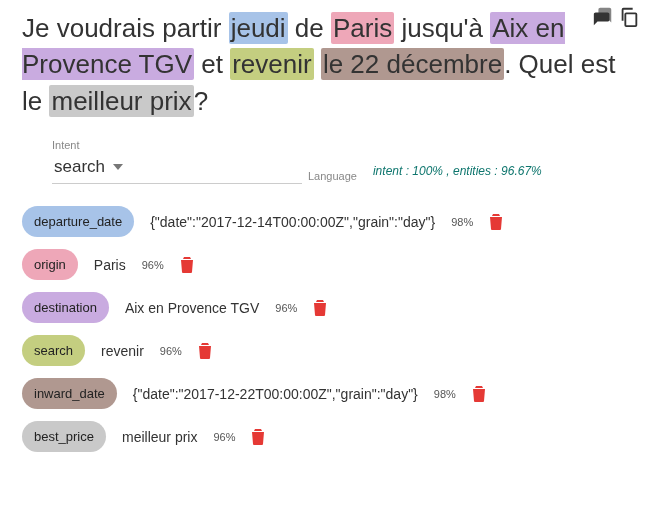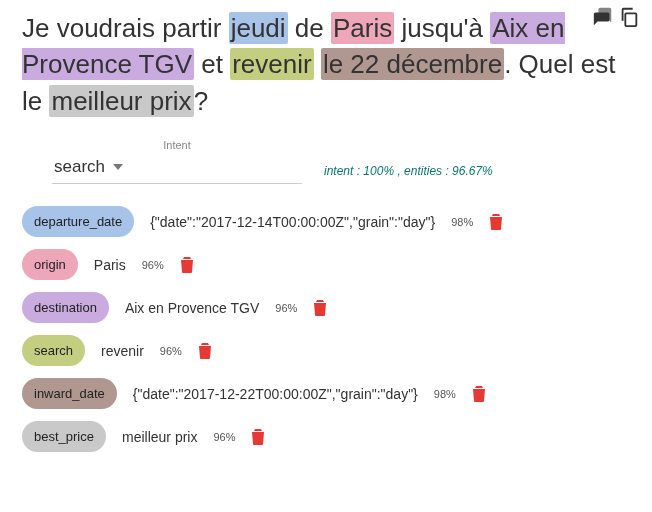--- a/index.html
+++ b/index.html
@@ -63,21 +63,20 @@
     margin-bottom: 22px;
   }
   .field {
     display: flex;
     flex-direction: column;
   }
   .field-label {
     font-size: 11px;
     color: var(--muted);
     margin-bottom: 2px;
-    text-align: center;
   }
   .select {
     display: flex;
     align-items: center;
     border: none;
     border-bottom: 1px solid #ccc;
     padding: 4px 2px 6px 2px;
     font-size: 17px;
     color: #333;
     background: transparent;
@@ -160,20 +159,21 @@
   <div class="field">
     <span class="field-label">Intent</span>
     <div class="select intent-select">
       <span>search</span>
       <svg width="10" height="6" viewBox="0 0 10 6">
           <path d="M0 0l5 6 5-6z" fill="#777"></path>
         </svg>
     </div>
   </div>
   <div class="field">
+    <span class="field-label">Language</span>
   </div>
   <span class="stats">intent : 100% , entities : 96.67%</span>
 </div>
 
 <div class="entities" id="entities">
     <div class="entity-row">
       <span class="chip blue">departure_date</span>
       <span class="ent-value">{"date":"2017-12-14T00:00:00Z","grain":"day"}</span>
       <span class="ent-conf">98%</span>
       <span class="trash">

